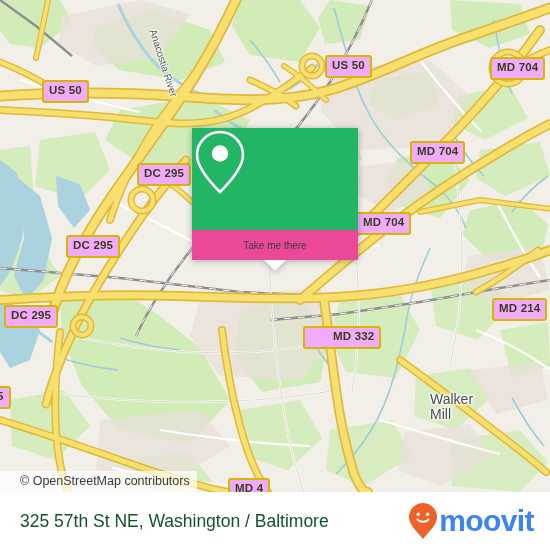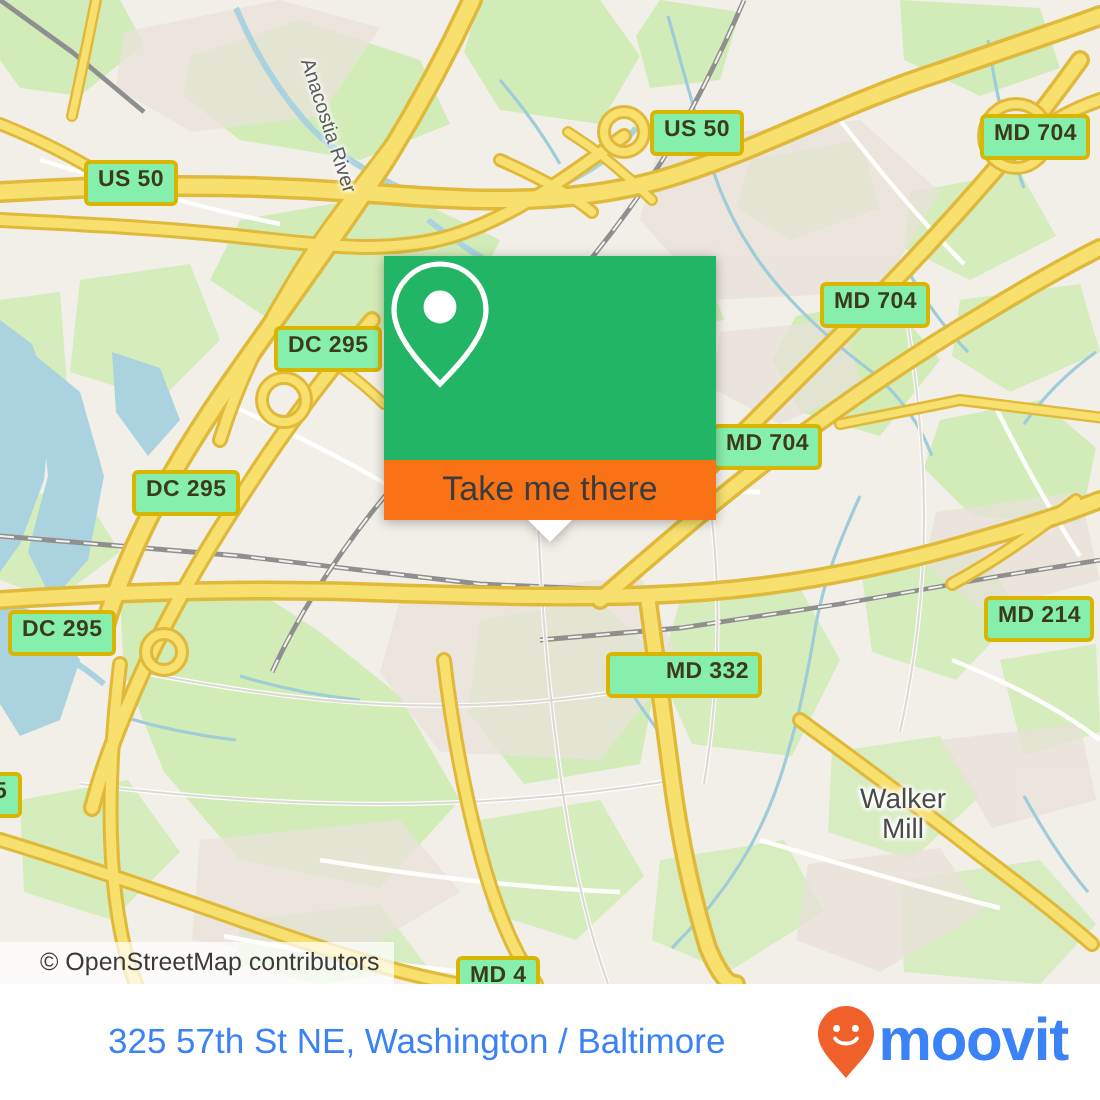--- a/index.html
+++ b/index.html
@@ -13,41 +13,41 @@
   
   .map{
     position:absolute;left:0;top:0;width:550px;height:492px;
     background:#f2efe9;overflow:hidden;
   }
   .map svg{position:absolute;left:0;top:0;}
 
   
   .shield{
     position:absolute;
-    background:#86efac;
+    background:#f0abfc;
     border:2px solid #d8b500;
     border-radius:3px;
     color:#3b3b1a;
     font-weight:bold;
     font-size:11.5px;
     line-height:1;
     padding:3px 5px 4px 5px;
     white-space:nowrap;
     letter-spacing:.2px;
     font-family:"Liberation Sans", sans-serif;
     box-sizing:border-box;
   }
 
   
   .place{
     position:absolute;
     color:#4a4a4a;
     font-size:14px;
     line-height:15px;
-    text-align:center;
+    text-align:left;
     white-space:pre-line;
     text-shadow:
        1px 0 2px #fff,-1px 0 2px #fff,0 1px 2px #fff,0 -1px 2px #fff,
        1px 1px 2px #fff,-1px -1px 2px #fff;
     font-family:"Liberation Sans", sans-serif;
   }
   .river-label{
     position:absolute;
     color:#5a5a5a;
     font-size:10px;
@@ -60,23 +60,23 @@
   .callout{
     position:absolute;left:192px;top:128px;width:166px;
     filter:drop-shadow(0 1px 3px rgba(0,0,0,.30));
   }
   .callout-top{
     background:#22b566;height:102px;width:100%;
     display:flex;align-items:center;justify-content:center;
     box-sizing:border-box;
   }
   .callout-bottom{
-    background:#f97316;height:30px;width:100%;
+    background:#ec4899;height:30px;width:100%;
     display:flex;align-items:center;justify-content:center;
-    color:#3c3c3c;font-size:17px;
+    color:#3c3c3c;font-size:10px;
     box-sizing:border-box;
   }
   .callout-tail{
     position:absolute;left:50%;bottom:-11px;margin-left:-11px;
     width:0;height:0;
     border-left:11px solid transparent;
     border-right:11px solid transparent;
     border-top:11px solid #ffffff;
   }
 
@@ -91,21 +91,21 @@
 
   
   .footer{
     position:absolute;left:0;top:492px;width:550px;height:58px;
     background:#ffffff;
     display:flex;align-items:center;
     box-sizing:border-box;
   }
   .footer-title{
     position:absolute;left:20px;top:50%;transform:translateY(-50%);
-    font-size:17.5px;color:#3b82f6;white-space:nowrap;margin-left:34px;
+    font-size:17.5px;color:#14532d;white-space:nowrap;
   }
   .brand{
     position:absolute;right:16px;top:50%;transform:translateY(-50%);
     display:flex;align-items:center;gap:1px;
   }
   .brand-word{
     font-size:30px;color:#3b82f6;font-weight:bold;letter-spacing:-0.6px;
     line-height:30px;
   }
 </style>

